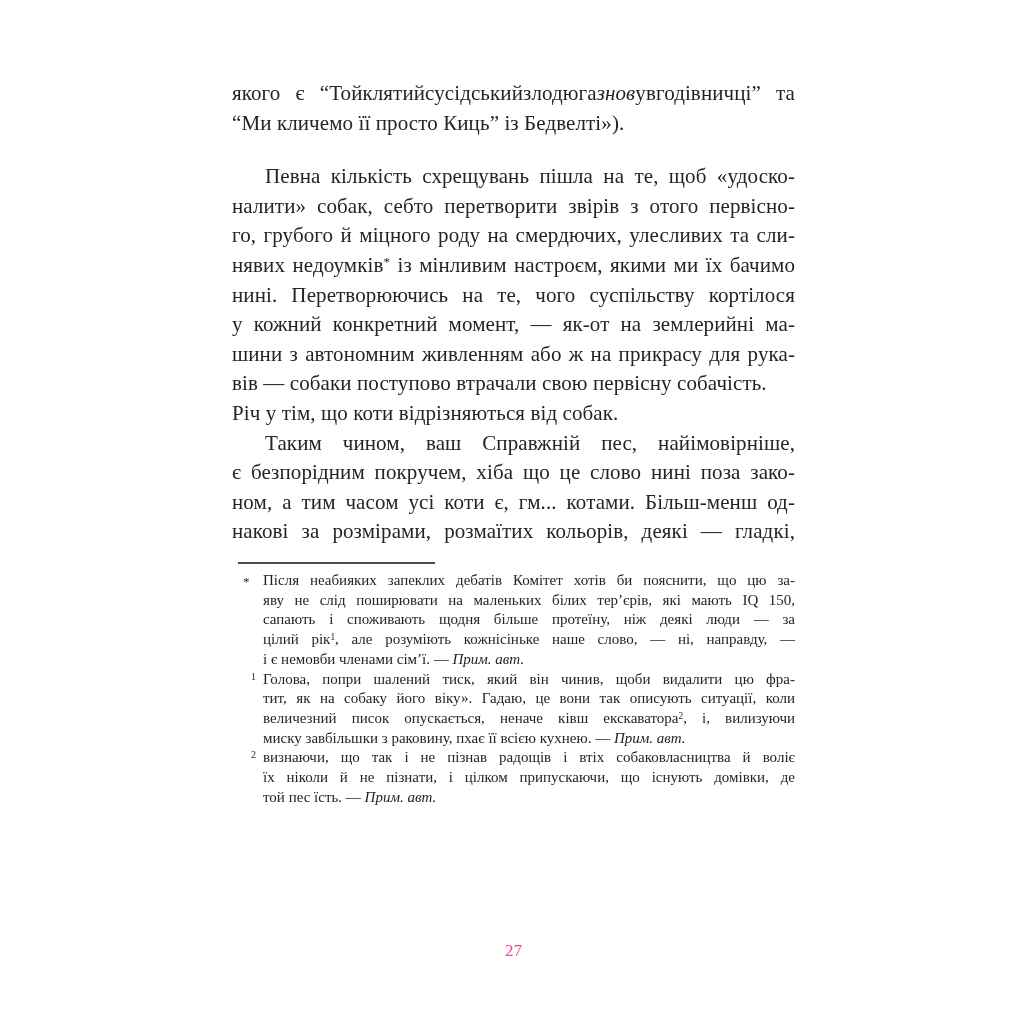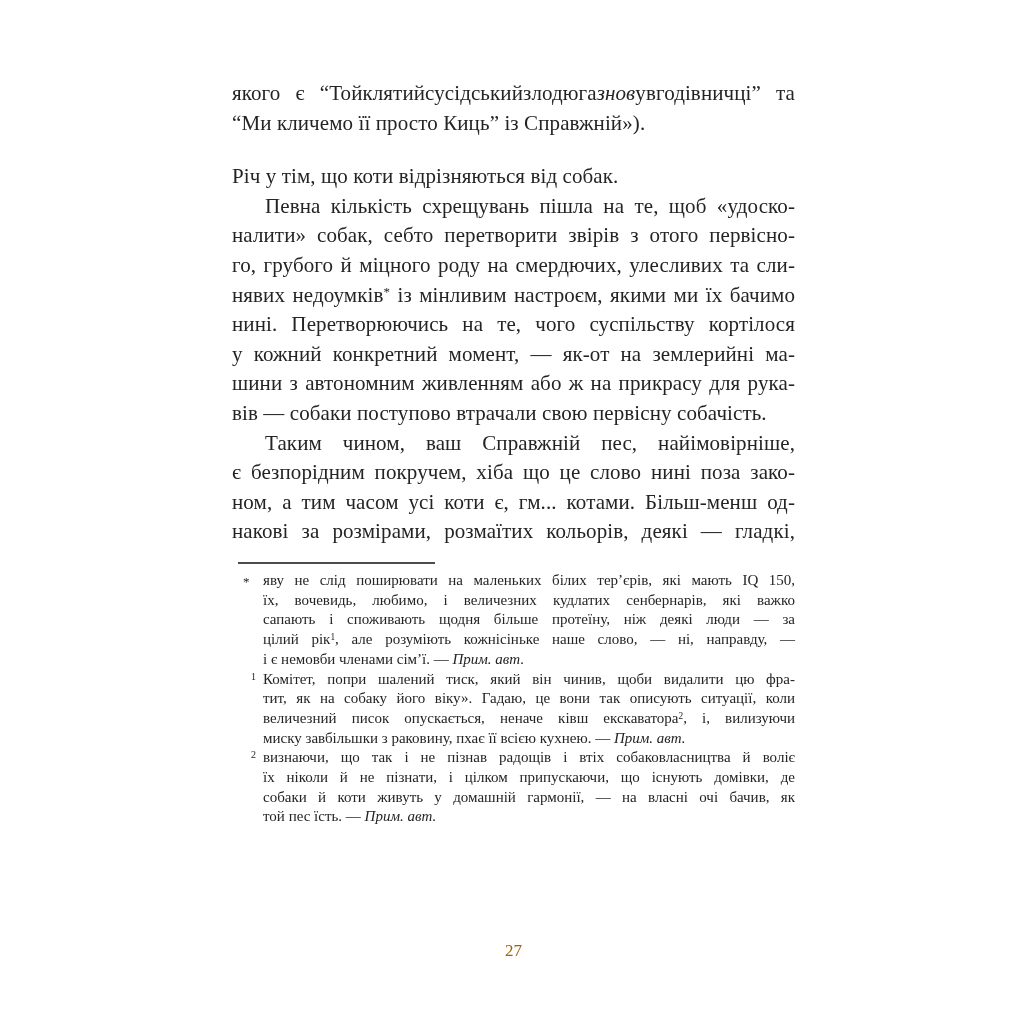--- a/index.html
+++ b/index.html
@@ -49,71 +49,70 @@
   }
   .fn-marker.num {
     left: -12px; top: -3px;
     font-size: 10px;
   }
   .page-number {
     position: absolute;
     left: 232px; top: 941px; width: 563px;
     text-align: center;
     font-size: 17px;
-    color: #a16207;
+    color: #ec4899;
   }
 </style>
 </head>
 <body>
 
 <div class="page">
   <div class="body-text" id="body-text">
       <div class="para gap-after">
         <div class="line"><span>якого є “Тойклятийсусідськийзлодюга</span><span class="it">знов</span><span>увгодівничці” та</span></div>
-        <div class="line end"><span>“Ми кличемо її просто Киць” із Справжній»).</span></div>
-      </div>
-      <div class="para">
-        <div class="line end"><span>Річ у тім, що коти відрізняються від собак.</span></div>
+        <div class="line end"><span>“Ми кличемо її просто Киць” із Бедвелті»).</span></div>
       </div>
       <div class="para">
         <div class="line indent"><span>Певна кількість схрещувань пішла на те, щоб «удоско-</span></div>
         <div class="line"><span>налити» собак, себто перетворити звірів з отого первісно-</span></div>
         <div class="line"><span>го, грубого й міцного роду на смердючих, улесливих та сли-</span></div>
         <div class="line"><span>нявих недоумків</span><span class="sup">*</span><span> із мінливим настроєм, якими ми їх бачимо</span></div>
         <div class="line"><span>нині. Перетворюючись на те, чого суспільству кортілося</span></div>
         <div class="line"><span>у кожний конкретний момент, — як-от на землерийні ма-</span></div>
         <div class="line"><span>шини з автономним живленням або ж на прикрасу для рука-</span></div>
         <div class="line end"><span>вів — собаки поступово втрачали свою первісну собачість.</span></div>
       </div>
       <div class="para">
+        <div class="line end"><span>Річ у тім, що коти відрізняються від собак.</span></div>
+      </div>
+      <div class="para">
         <div class="line indent"><span>Таким чином, ваш Справжній пес, найімовірніше,</span></div>
         <div class="line"><span>є безпорідним покручем, хіба що це слово нині поза зако-</span></div>
         <div class="line"><span>ном, а тим часом усі коти є, гм... котами. Більш-менш од-</span></div>
         <div class="line"><span>накові за розмірами, розмаїтих кольорів, деякі — гладкі,</span></div>
       </div>
     </div>
   <div class="fn-rule"></div>
   <div class="footnotes" id="footnotes">
       <div class="fn">
         <span class="fn-marker">*</span>
+        <div class="line"><span>Після неабияких запеклих дебатів Комітет хотів би пояснити, що цю за-</span></div>
         <div class="line"><span>яву не слід поширювати на маленьких білих тер’єрів, які мають IQ 150,</span></div>
-        <div class="line"><span>їх, вочевидь, любимо, і величезних кудлатих сенбернарів, які важко</span></div>
         <div class="line"><span>сапають і споживають щодня більше протеїну, ніж деякі люди — за</span></div>
         <div class="line"><span>цілий рік</span><span class="sup">1</span><span>, але розуміють кожнісіньке наше слово, — ні, направду, —</span></div>
         <div class="line end"><span>і є немовби членами сім’ї. — </span><span class="it">Прим. авт.</span></div>
       </div>
       <div class="fn">
         <span class="fn-marker num">1</span>
-        <div class="line"><span>Комітет, попри шалений тиск, який він чинив, щоби видалити цю фра-</span></div>
+        <div class="line"><span>Голова, попри шалений тиск, який він чинив, щоби видалити цю фра-</span></div>
         <div class="line"><span>тит, як на собаку його віку». Гадаю, це вони так описують ситуації, коли</span></div>
         <div class="line"><span>величезний писок опускається, неначе ківш екскаватора</span><span class="sup">2</span><span>, і, вилизуючи</span></div>
         <div class="line end"><span>миску завбільшки з раковину, пхає її всією кухнею. — </span><span class="it">Прим. авт.</span></div>
       </div>
       <div class="fn">
         <span class="fn-marker num">2</span>
         <div class="line"><span>визнаючи, що так і не пізнав радощів і втіх собаковласництва й воліє</span></div>
         <div class="line"><span>їх ніколи й не пізнати, і цілком припускаючи, що існують домівки, де</span></div>
-        <div class="line"><span>собаки й коти живуть у домашній гармонії, — на власні очі бачив, як</span></div>
         <div class="line end"><span>той пес їсть. — </span><span class="it">Прим. авт.</span></div>
       </div>
     </div>
   <div class="page-number">27</div>
 </div>
 
 </body></html>

